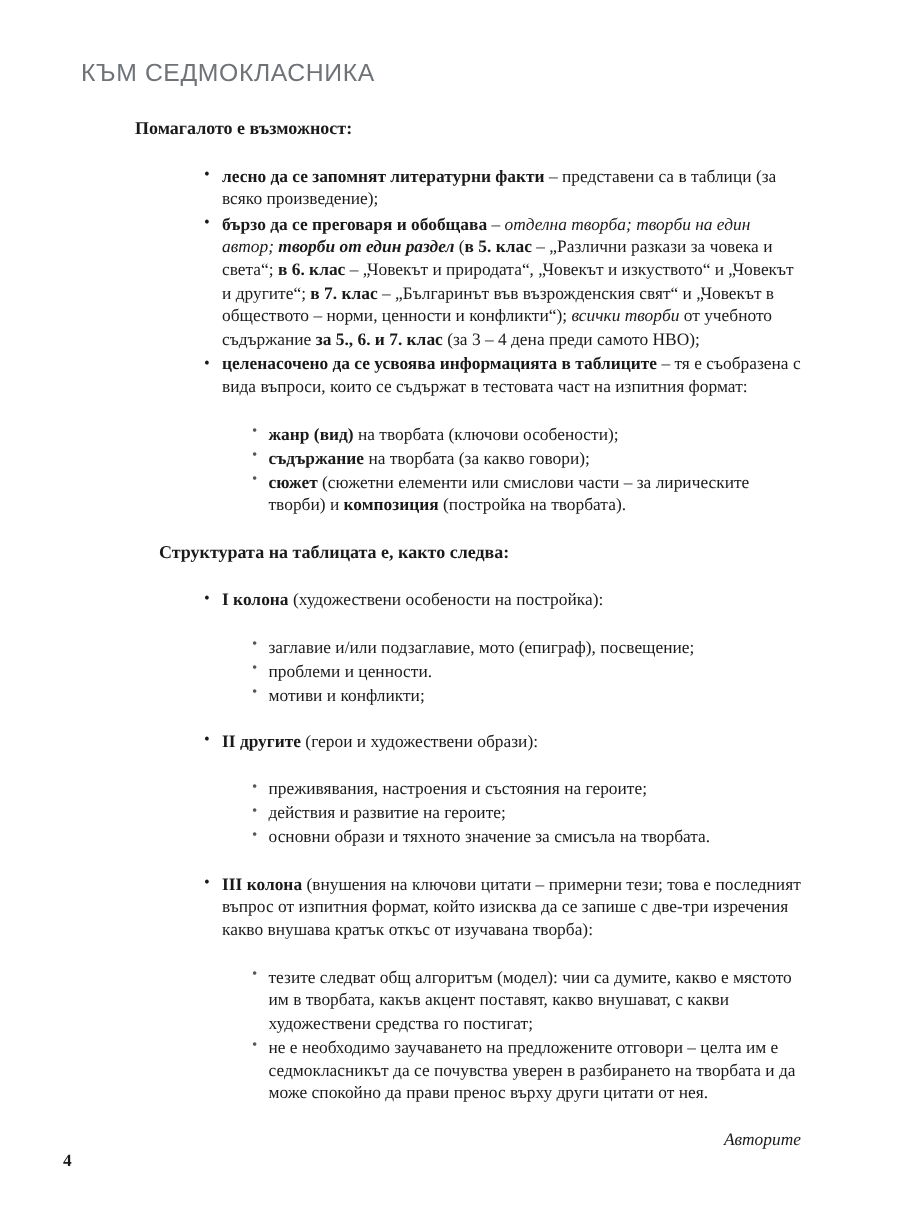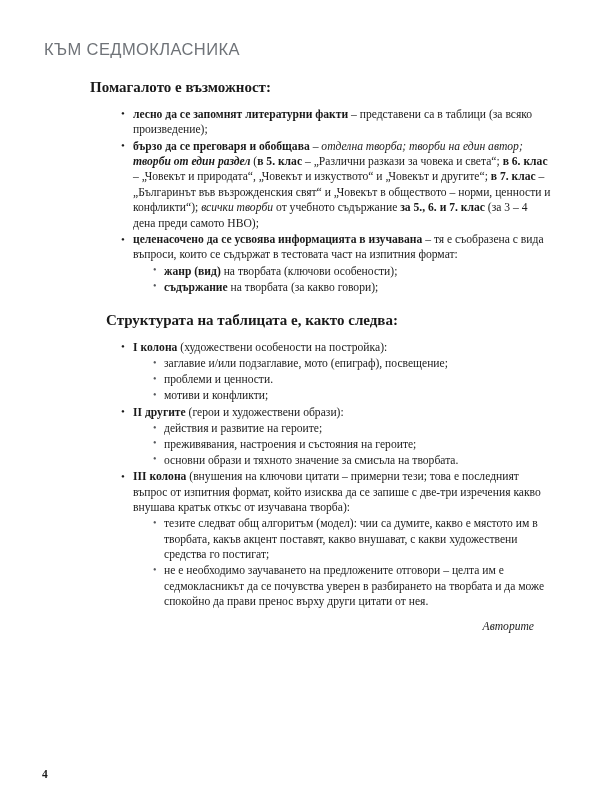--- a/index.html
+++ b/index.html
@@ -16,49 +16,49 @@
     overflow: hidden;
   }
   .page {
     position: relative;
     width: 600px;
     height: 807px;
     box-sizing: border-box;
   }
   .page-title {
     position: absolute;
-    left: 44px;
+    left: 54px;
     top: 40px;
     font-family: "Liberation Sans", "DejaVu Sans", sans-serif;
     font-size: 16.5px;
     letter-spacing: 0.4px;
     color: #6f7378;
     font-weight: 400;
     white-space: nowrap;
   }
   .content {
     position: absolute;
     left: 90px;
     top: 78px;
     width: 462px;
   }
   .section-head {
     font-weight: bold;
-    font-size: 15px;
+    font-size: 12px;
     line-height: 1.32;
     margin: 0 0 9px 0;
     font-family: Liberation Serif, serif;
   }
   .gap-before {
     margin-top: 16px;
     margin-left: 16px;
   }
   ul {
     list-style: none;
-    margin: 1px;
+    margin: 16px;
     padding: 0;
   }
   li {
     position: relative;
     font-size: 11.6px;
     line-height: 1.33;
     margin: 0 0 0.5px 0;
     text-align: left;
   }
   
@@ -129,30 +129,33 @@
     <p class="section-head">Помагалото е възможност:</p>
 
     <ul class="lvl1">
       <li>
         <b>лесно да се запомнят литературни факти</b><span> – представени са в таблици (за всяко произведение);</span>
       </li>
       <li>
         <b>бързо да се преговаря и обобщава</b><span> – </span><i>отделна творба; творби на един автор;</i><span class="bi"> творби от един раздел</span><span> (</span><b>в 5. клас</b><span> – „Различни разкази за човека и света“; </span><b>в 6. клас</b><span> – „Човекът и природата“, „Човекът и изкуството“ и „Човекът и другите“; </span><b>в 7. клас</b><span> – „Българинът във възрожденския свят“ и „Човекът в обществото – норми, ценности и конфликти“); </span><i>всички творби</i><span> от учебното съдържание </span><b>за 5., 6. и 7. клас</b><span> (за 3 – 4 дена преди самото НВО);</span>
       </li>
       <li>
-        <b>целенасочено да се усвоява информацията в изучавана</b><span> – тя е съобразена с вида въпроси, които се съдържат в тестовата част на изпитния формат:</span>
+        <b>целенасочено да се усвоява информацията в таблиците</b><span> – тя е съобразена с вида въпроси, които се съдържат в тестовата част на изпитния формат:</span>
       </li>
     </ul>
 
     <ul class="lvl2">
       <li>
         <b>жанр (вид)</b><span> на творбата (ключови особености);</span>
       </li>
       <li>
         <b>съдържание</b><span> на творбата (за какво говори);</span>
+      </li>
+      <li>
+        <b>сюжет</b><span> (сюжетни елементи или смислови части – за лирическите творби) и </span><b>композиция</b><span> (постройка на творбата).</span>
       </li>
     </ul>
 
     <p class="section-head gap-before">Структурата на таблицата е, както следва:</p>
 
     <ul class="lvl1">
       <li>
         <b>I колона</b><span> (художествени особености на постройка):</span>
       </li>
     </ul>
@@ -161,22 +164,22 @@
       <li>проблеми и ценности.</li>
       <li>мотиви и конфликти;</li>
     </ul>
 
     <ul class="lvl1">
       <li>
         <b>II другите</b><span> (герои и художествени образи):</span>
       </li>
     </ul>
     <ul class="lvl2">
+      <li>преживявания, настроения и състояния на героите;</li>
       <li>действия и развитие на героите;</li>
-      <li>преживявания, настроения и състояния на героите;</li>
       <li>основни образи и тяхното значение за смисъла на творбата.</li>
     </ul>
 
     <ul class="lvl1">
       <li>
         <b>III колона</b><span> (внушения на ключови цитати – примерни тези; това е последният въпрос от изпитния формат, който изисква да се запише с две-три изречения какво внушава кратък откъс от изучавана творба):</span>
       </li>
     </ul>
     <ul class="lvl2">
       <li>тезите следват общ алгоритъм (модел): чии са думите, какво е мястото им в творбата, какъв акцент поставят, какво внушават, с какви художествени средства го постигат;</li>

